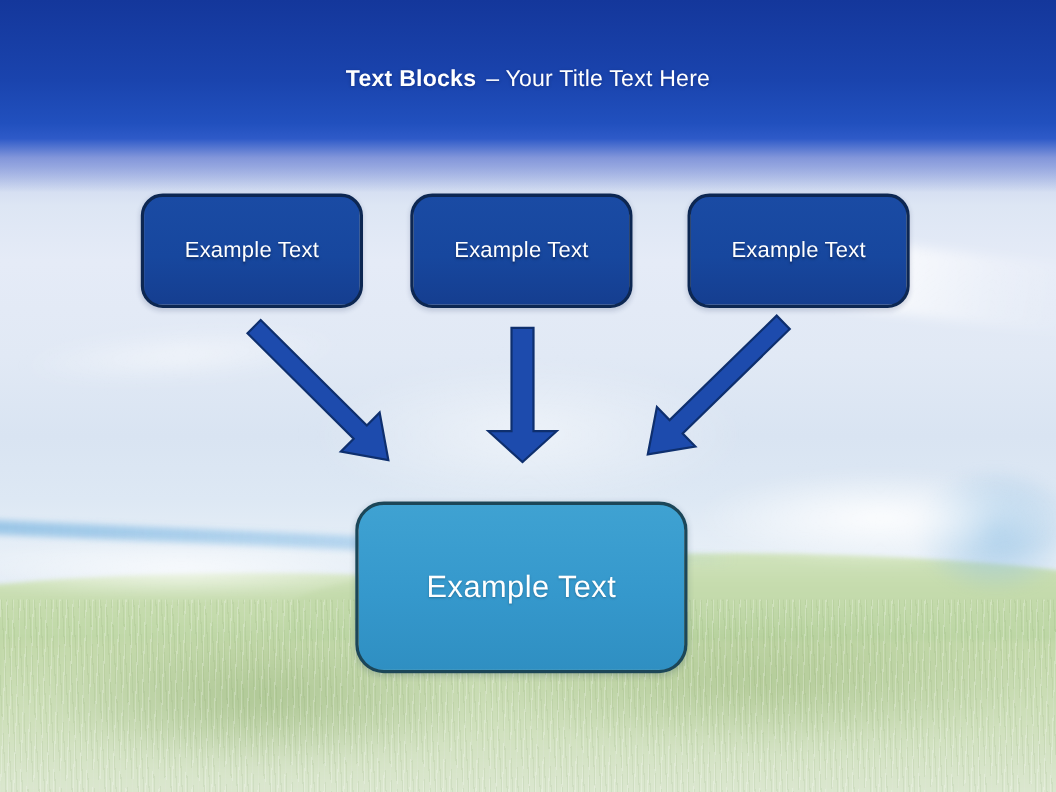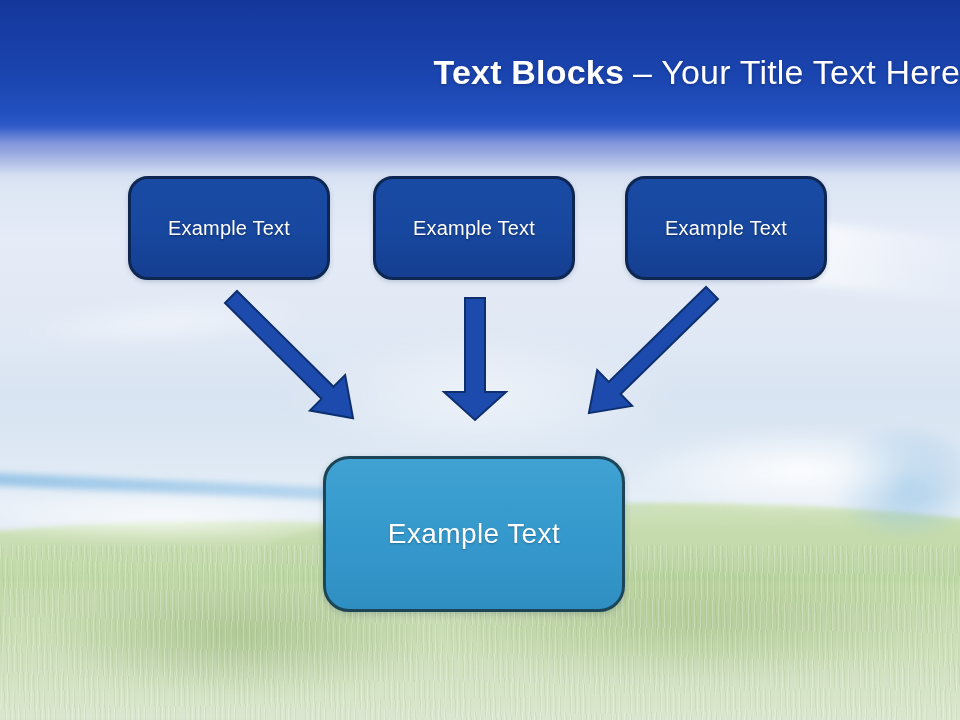--- a/index.html
+++ b/index.html
@@ -24,22 +24,22 @@
     background:linear-gradient(180deg,
       var(--header-top,#14379B) 0%,
       #1A44AE 42%,
       var(--header-mid,#2150BE) 64%,
       #2E5AC8 72%,
       rgba(94,118,208,0.65) 82%,
       rgba(190,202,238,0) 100%);
   }
   .slide-title{
     position:absolute;top:54px;left:0;width:100%;
-    text-align:right;color:var(--title-text,#FFFFFF);
-    font-size:34px;line-height:36px;letter-spacing:.2px;
+    text-align:center;color:var(--title-text,#FFFFFF);
+    font-size:21px;line-height:36px;letter-spacing:.2px;
     text-shadow:0 1px 3px rgba(0,0,40,.30);
     white-space:nowrap;
   }
   .slide-title .b{font-weight:700;}
   .slide-title .r{font-weight:400;margin-left:9px;}
   
   .cloud{position:absolute;pointer-events:none;}
   .cloud-streak-right{left:680px;top:225px;width:310px;height:62px;
     background:linear-gradient(96deg,rgba(255,255,255,0) 0%,rgba(255,255,255,.75) 40%,rgba(255,255,255,.25) 72%,rgba(255,255,255,0) 100%);
     transform:rotate(7deg);filter:blur(5px);}

